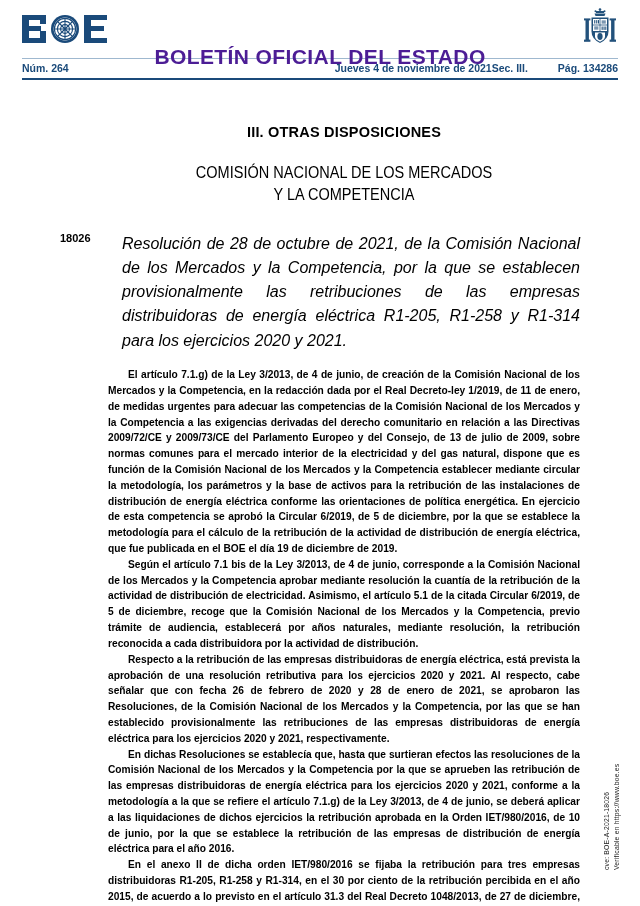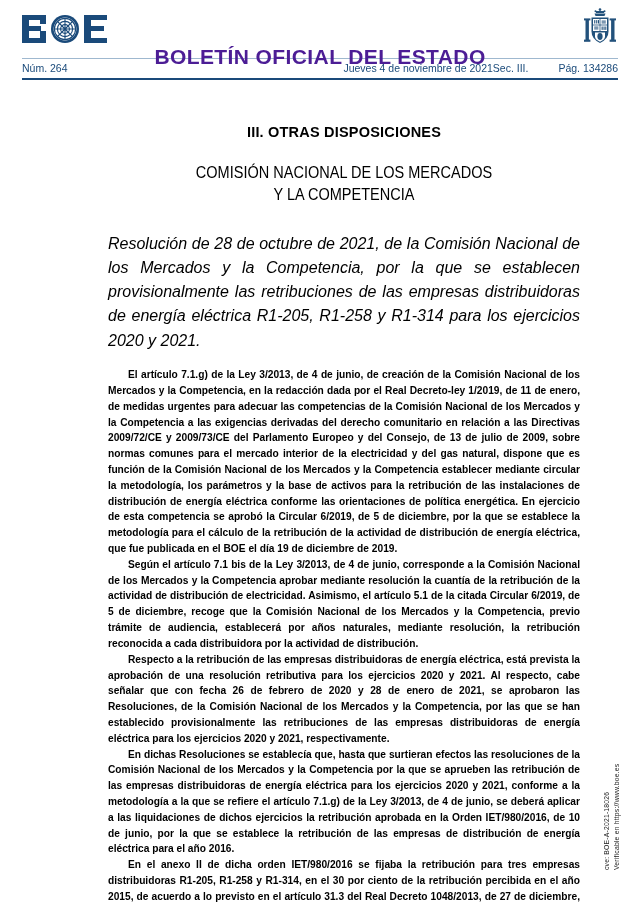--- a/index.html
+++ b/index.html
@@ -60,21 +60,21 @@
   }
   .inforow {
     border-top: 1px solid #9fb8cf;
     border-bottom: 2px solid #1a4a7a;
     display: flex;
     align-items: center;
     justify-content: space-between;
     padding: 3px 0 4px 0;
     font-size: 10.5px;
     color: #1a4a7a;
-    font-weight: normal;
+    font-weight: bold;
   }
   .inforow .left  { flex: 0 0 auto; }
   .inforow .center{ flex: 1 1 auto; text-align: right; }
   .inforow .right { flex: 0 0 auto; display: flex; gap: 30px; }
 
   
   .content {
     padding: 0 60px 0 108px;
     position: relative;
   }
@@ -248,20 +248,21 @@
   <div class="content">
 
     <div class="section-title">III. OTRAS DISPOSICIONES</div>
 
     <div class="org-title">
       <div>COMISIÓN NACIONAL DE LOS MERCADOS</div>
       <div>Y LA COMPETENCIA</div>
     </div>
 
     <div class="resolution">
+      <div class="res-num">18026</div>
       <div class="res-text">Resolución de 28 de octubre de 2021, de la Comisión Nacional de los Mercados y la Competencia, por la que se establecen provisionalmente las retribuciones de las empresas distribuidoras de energía eléctrica R1-205, R1-258 y R1-314 para los ejercicios 2020 y 2021.</div>
     </div>
 
     <div class="body-text">
       <p>El artículo 7.1.g) de la Ley 3/2013, de 4 de junio, de creación de la Comisión Nacional de los Mercados y la Competencia, en la redacción dada por el Real Decreto-ley 1/2019, de 11 de enero, de medidas urgentes para adecuar las competencias de la Comisión Nacional de los Mercados y la Competencia a las exigencias derivadas del derecho comunitario en relación a las Directivas 2009/72/CE y 2009/73/CE del Parlamento Europeo y del Consejo, de 13 de julio de 2009, sobre normas comunes para el mercado interior de la electricidad y del gas natural, dispone que es función de la Comisión Nacional de los Mercados y la Competencia establecer mediante circular la metodología, los parámetros y la base de activos para la retribución de las instalaciones de distribución de energía eléctrica conforme las orientaciones de política energética. En ejercicio de esta competencia se aprobó la Circular 6/2019, de 5 de diciembre, por la que se establece la metodología para el cálculo de la retribución de la actividad de distribución de energía eléctrica, que fue publicada en el BOE el día 19 de diciembre de 2019.</p>
       <p>Según el artículo 7.1 bis de la Ley 3/2013, de 4 de junio, corresponde a la Comisión Nacional de los Mercados y la Competencia aprobar mediante resolución la cuantía de la retribución de la actividad de distribución de electricidad. Asimismo, el artículo 5.1 de la citada Circular 6/2019, de 5 de diciembre, recoge que la Comisión Nacional de los Mercados y la Competencia, previo trámite de audiencia, establecerá por años naturales, mediante resolución, la retribución reconocida a cada distribuidora por la actividad de distribución.</p>
       <p>Respecto a la retribución de las empresas distribuidoras de energía eléctrica, está prevista la aprobación de una resolución retributiva para los ejercicios 2020 y 2021. Al respecto, cabe señalar que con fecha 26 de febrero de 2020 y 28 de enero de 2021, se aprobaron las Resoluciones, de la Comisión Nacional de los Mercados y la Competencia, por las que se han establecido provisionalmente las retribuciones de las empresas distribuidoras de energía eléctrica para los ejercicios 2020 y 2021, respectivamente.</p>
       <p>En dichas Resoluciones se establecía que, hasta que surtieran efectos las resoluciones de la Comisión Nacional de los Mercados y la Competencia por la que se aprueben las retribución de las empresas distribuidoras de energía eléctrica para los ejercicios 2020 y 2021, conforme a la metodología a la que se refiere el artículo 7.1.g) de la Ley 3/2013, de 4 de junio, se deberá aplicar a las liquidaciones de dichos ejercicios la retribución aprobada en la Orden IET/980/2016, de 10 de junio, por la que se establece la retribución de las empresas de distribución de energía eléctrica para el año 2016.</p>
       <p>En el anexo II de dicha orden IET/980/2016 se fijaba la retribución para tres empresas distribuidoras R1-205, R1-258 y R1-314, en el 30 por ciento de la retribución percibida en el año 2015, de acuerdo a lo previsto en el artículo 31.3 del Real Decreto 1048/2013, de 27 de diciembre, dado que no habían remitido la información de su inventario de instalaciones en el formato adecuado y con la calidad requerida. Posteriormente, se procedió por parte de las mismas a la subsanación de la información de su inventario de instalaciones.</p>
     </div>

